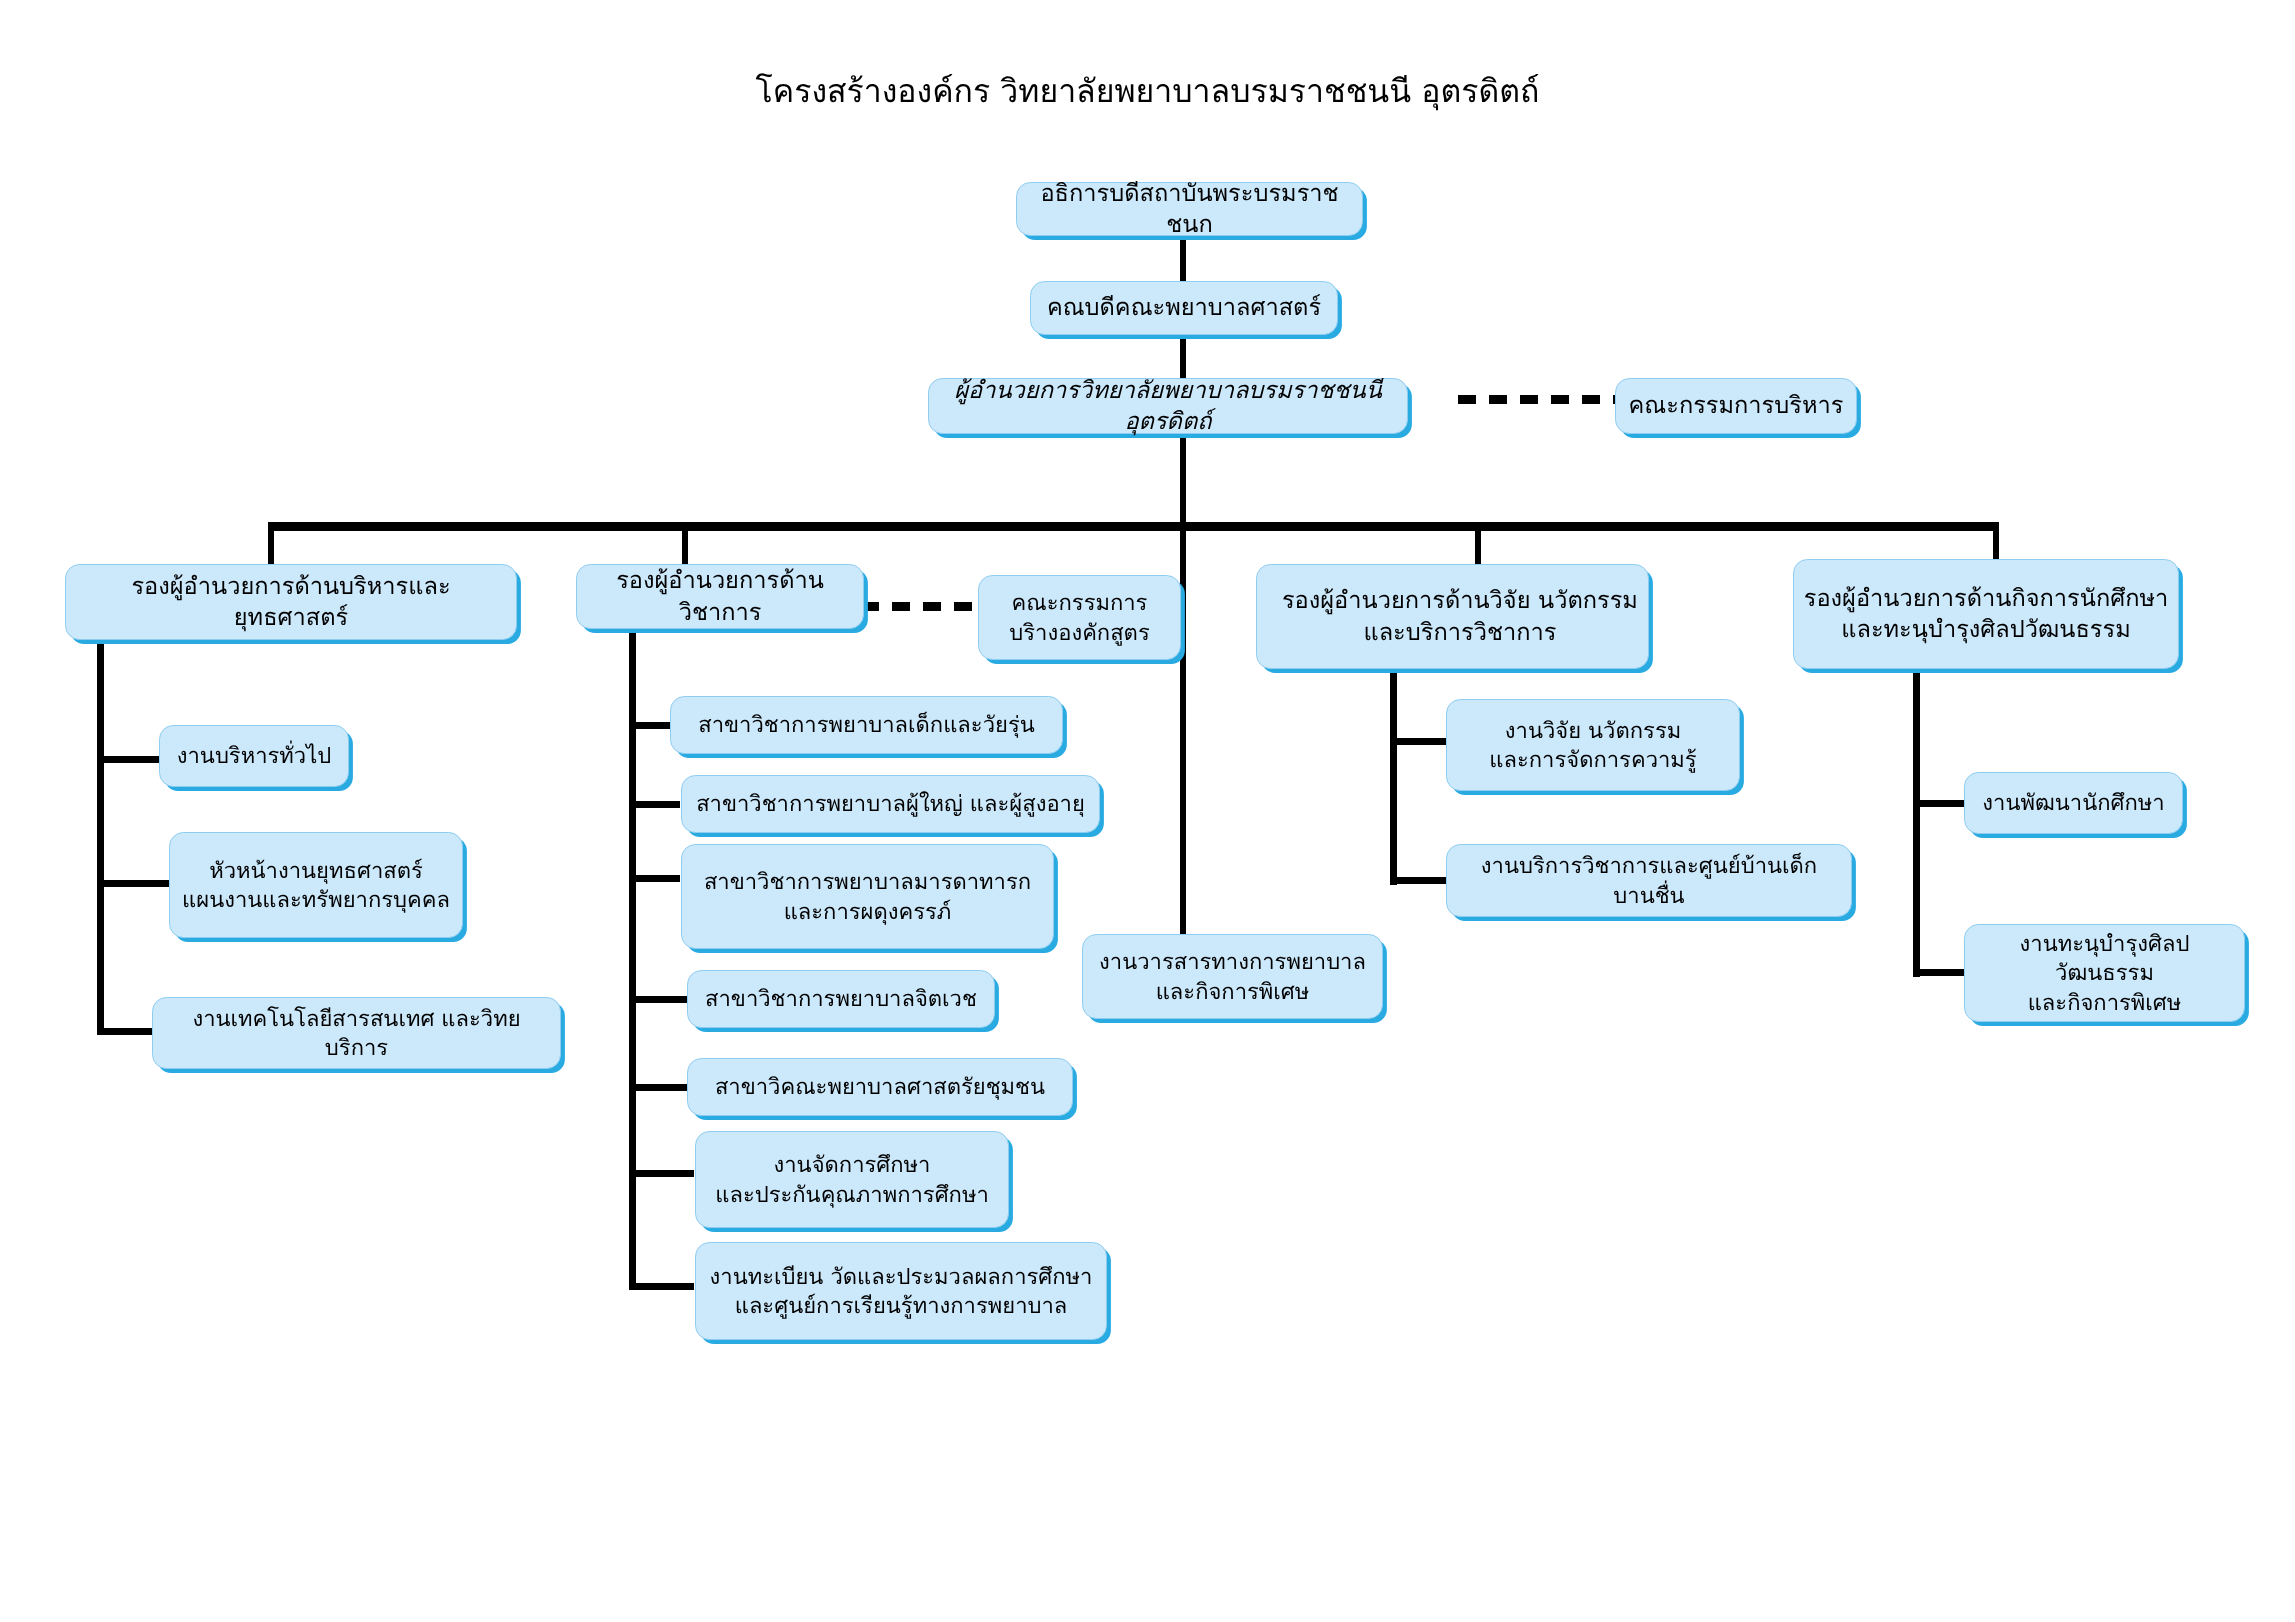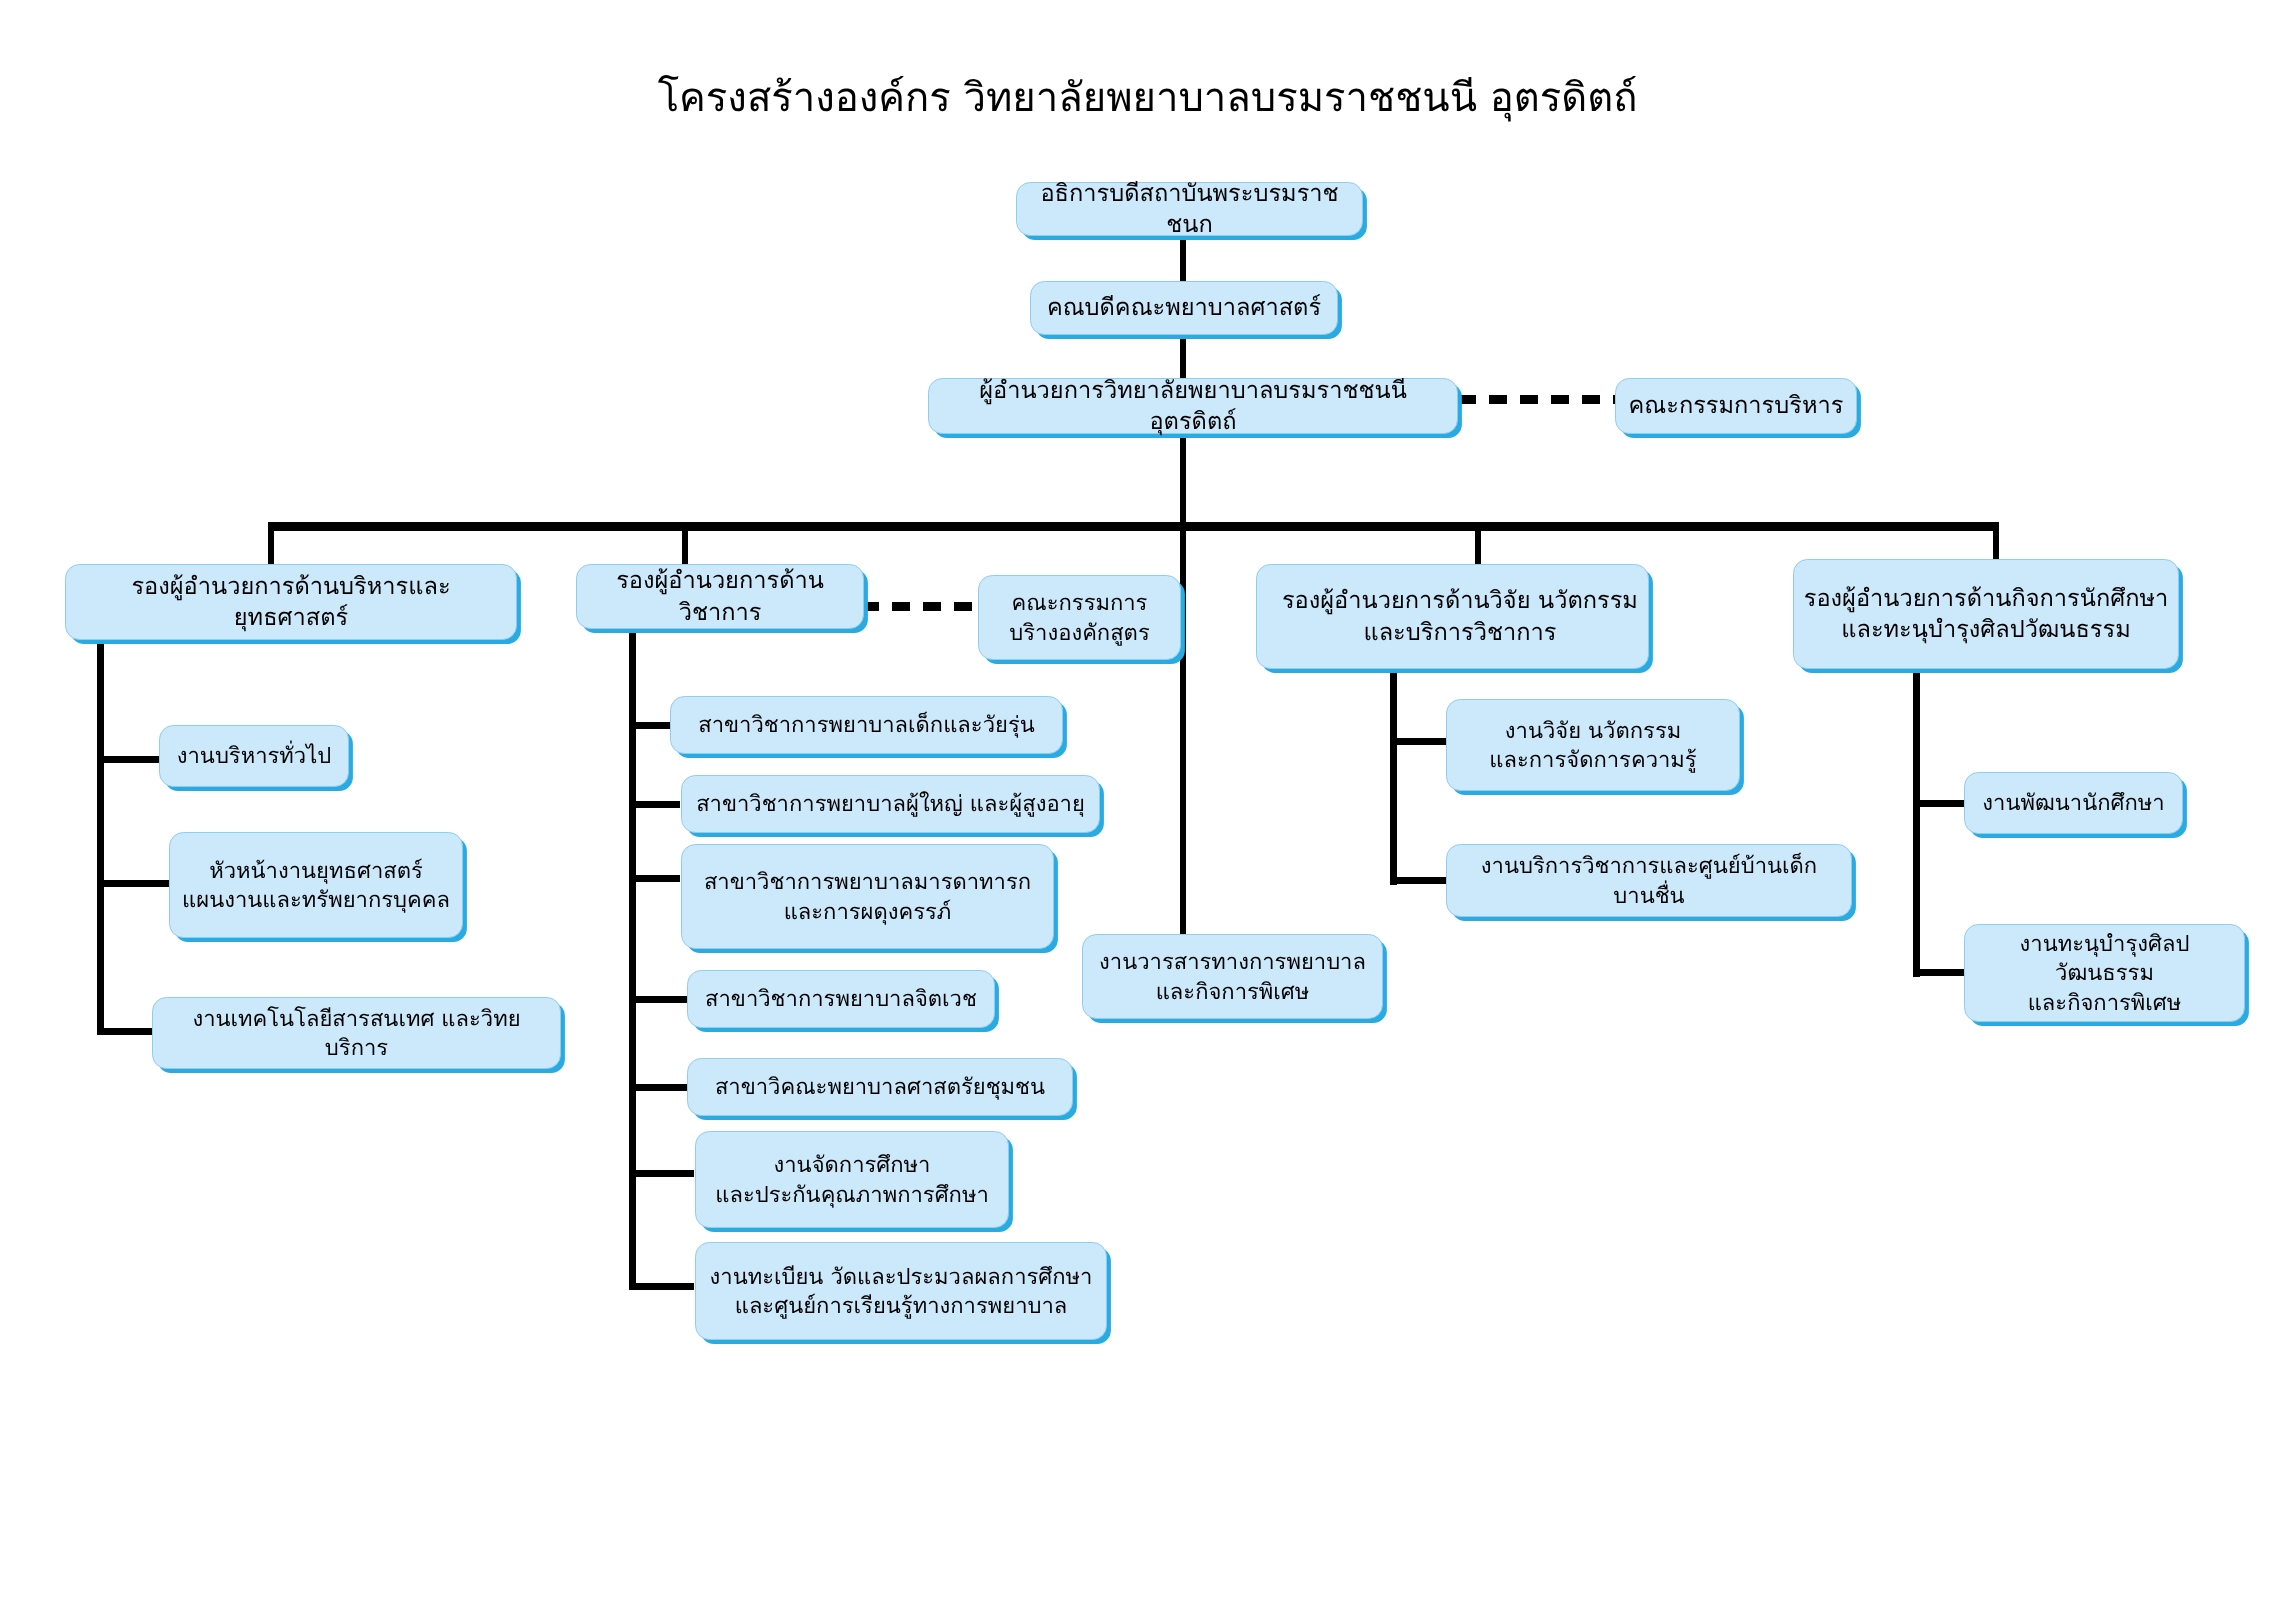--- a/index.html
+++ b/index.html
@@ -14,21 +14,21 @@
     background: #ffffff;
     overflow: hidden;
     font-family: "DejaVu Sans", "Liberation Sans", sans-serif;
   }
   #chart-title {
     position: absolute;
     left: 0;
     top: 65px;
     width: 2295px;
     text-align: center;
-    font-size: 40px;
+    font-size: 32px;
     color: #000000;
     font-family: "DejaVu Sans", "Liberation Sans", sans-serif;
     white-space: nowrap;
   }
   
   .node {
     position: absolute;
     box-sizing: border-box;
     background: #cce8fb;
     border: 0.7px solid #8fcdf0;
@@ -110,21 +110,21 @@
   <div class="ln" style="left:1913px; top:969px; width:51px; height:7.2px;"></div>
 
   <div class="node big" style="left:1016px; top:182px; width:347px; height:54px;">
     <span class="lbl">อธิการบดีสถาบันพระบรมราชชนก</span>
   </div>
 
   <div class="node big" style="left:1030px; top:281px; width:308px; height:54px;">
     <span class="lbl">คณบดีคณะพยาบาลศาสตร์</span>
   </div>
 
-  <div class="node big" style="left:928px; top:378px; width:530px; height:56px;">
+  <div class="node big" style="left:928px; top:378px; width:480px; height:56px;font-style:italic;">
     <span class="lbl">ผู้อำนวยการวิทยาลัยพยาบาลบรมราชชนนี อุตรดิตถ์</span>
   </div>
 
   <div class="node big" style="left:1615px; top:378px; width:242px; height:56px;">
     <span class="lbl">คณะกรรมการบริหาร</span>
   </div>
 
   <div class="node big" style="left:65px; top:564px; width:452px; height:76px;">
     <span class="lbl">รองผู้อำนวยการด้านบริหารและยุทธศาสตร์</span>
   </div>

